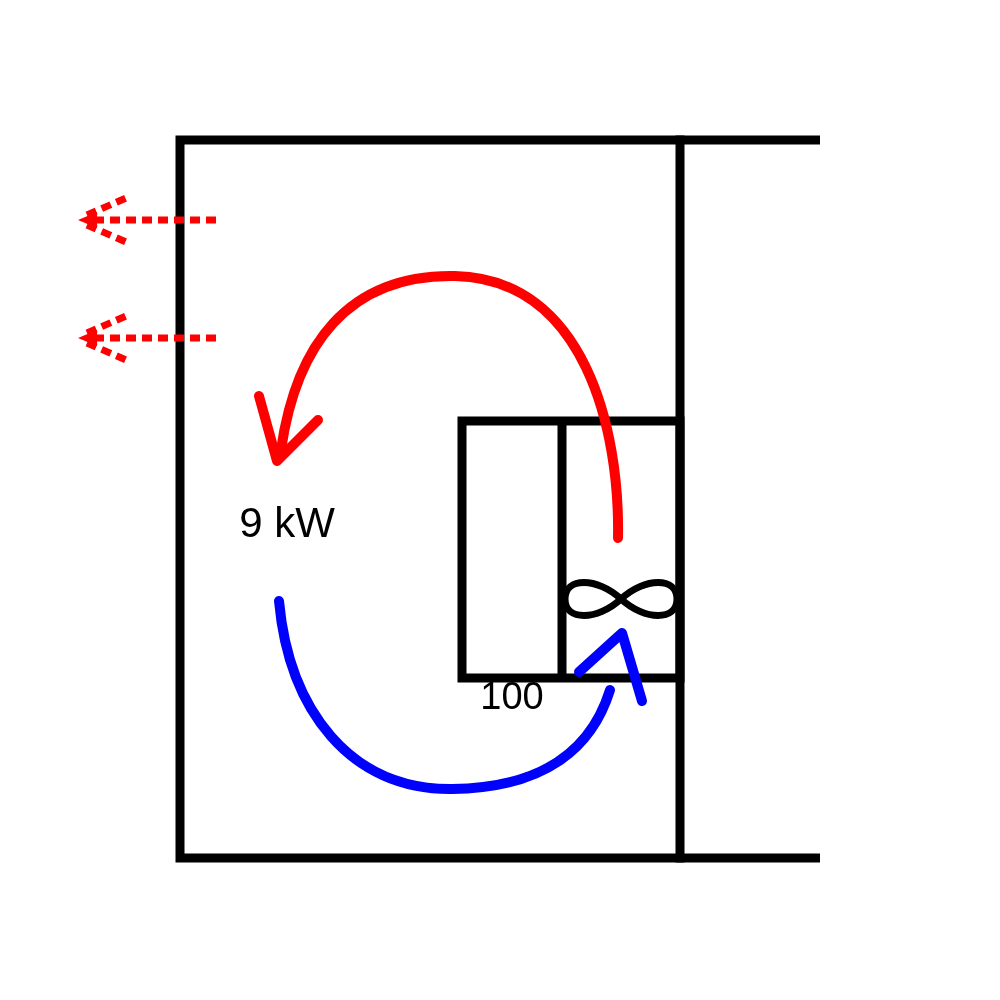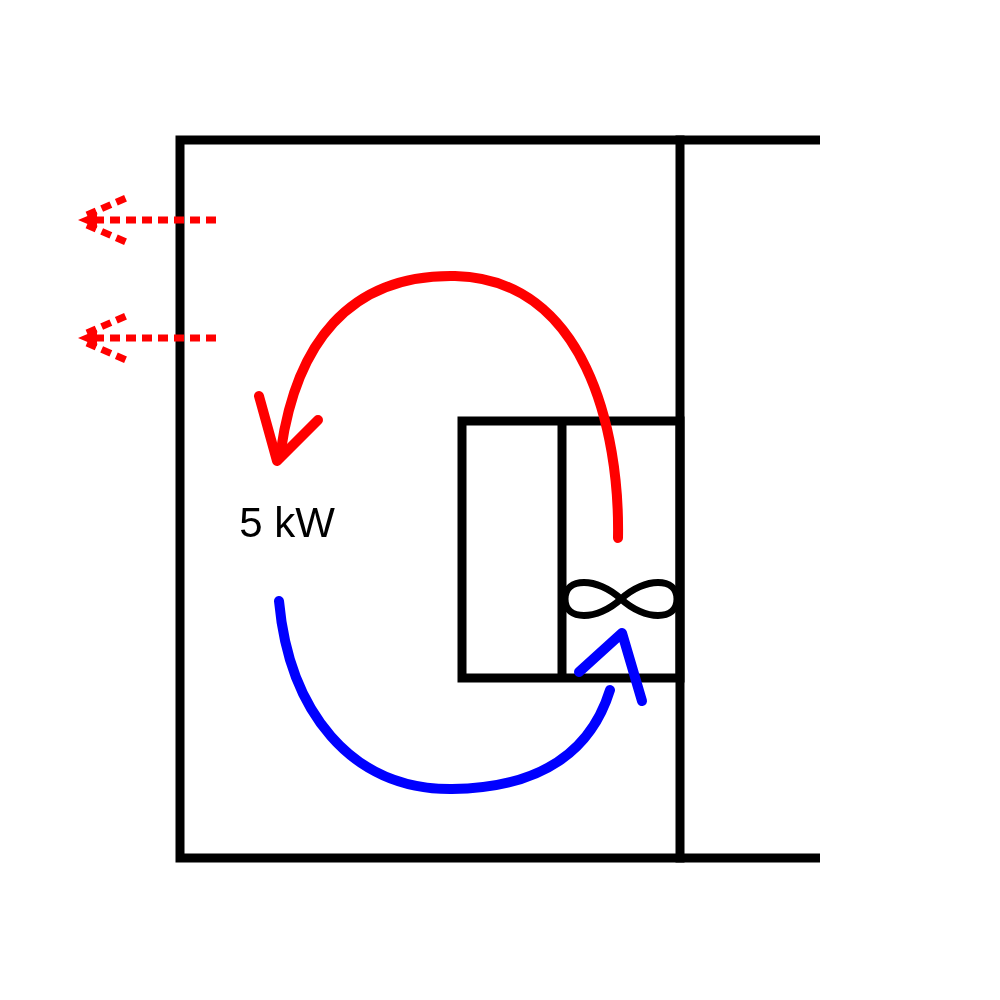--- a/index.html
+++ b/index.html
@@ -65,17 +65,18 @@
     <g>
       <line x1="94" y1="338" x2="222" y2="338" stroke="#ff0000" stroke-width="7" stroke-dasharray="10 6"></line>
       <line x1="87" y1="333" x2="126" y2="316" stroke="#ff0000" stroke-width="7" stroke-dasharray="10 6"></line>
       <line x1="87" y1="343" x2="126" y2="360" stroke="#ff0000" stroke-width="7" stroke-dasharray="10 6"></line>
       <polygon points="78,338 97,330 97,346" fill="#ff0000" stroke="none"></polygon>
     </g>
   </svg>
 
 
   <div class="label box-label mass-label" style="left:462px; top:561px; width:100px;">
+    <div>100</div>
   </div>
 
-  <div class="label room-label" style="left:187px; top:502px; width:200px;">5 kW</div>
+  <div class="label room-label" style="left:187px; top:502px; width:200px;">9 kW</div>
 
 </div>
 
 </body></html>

